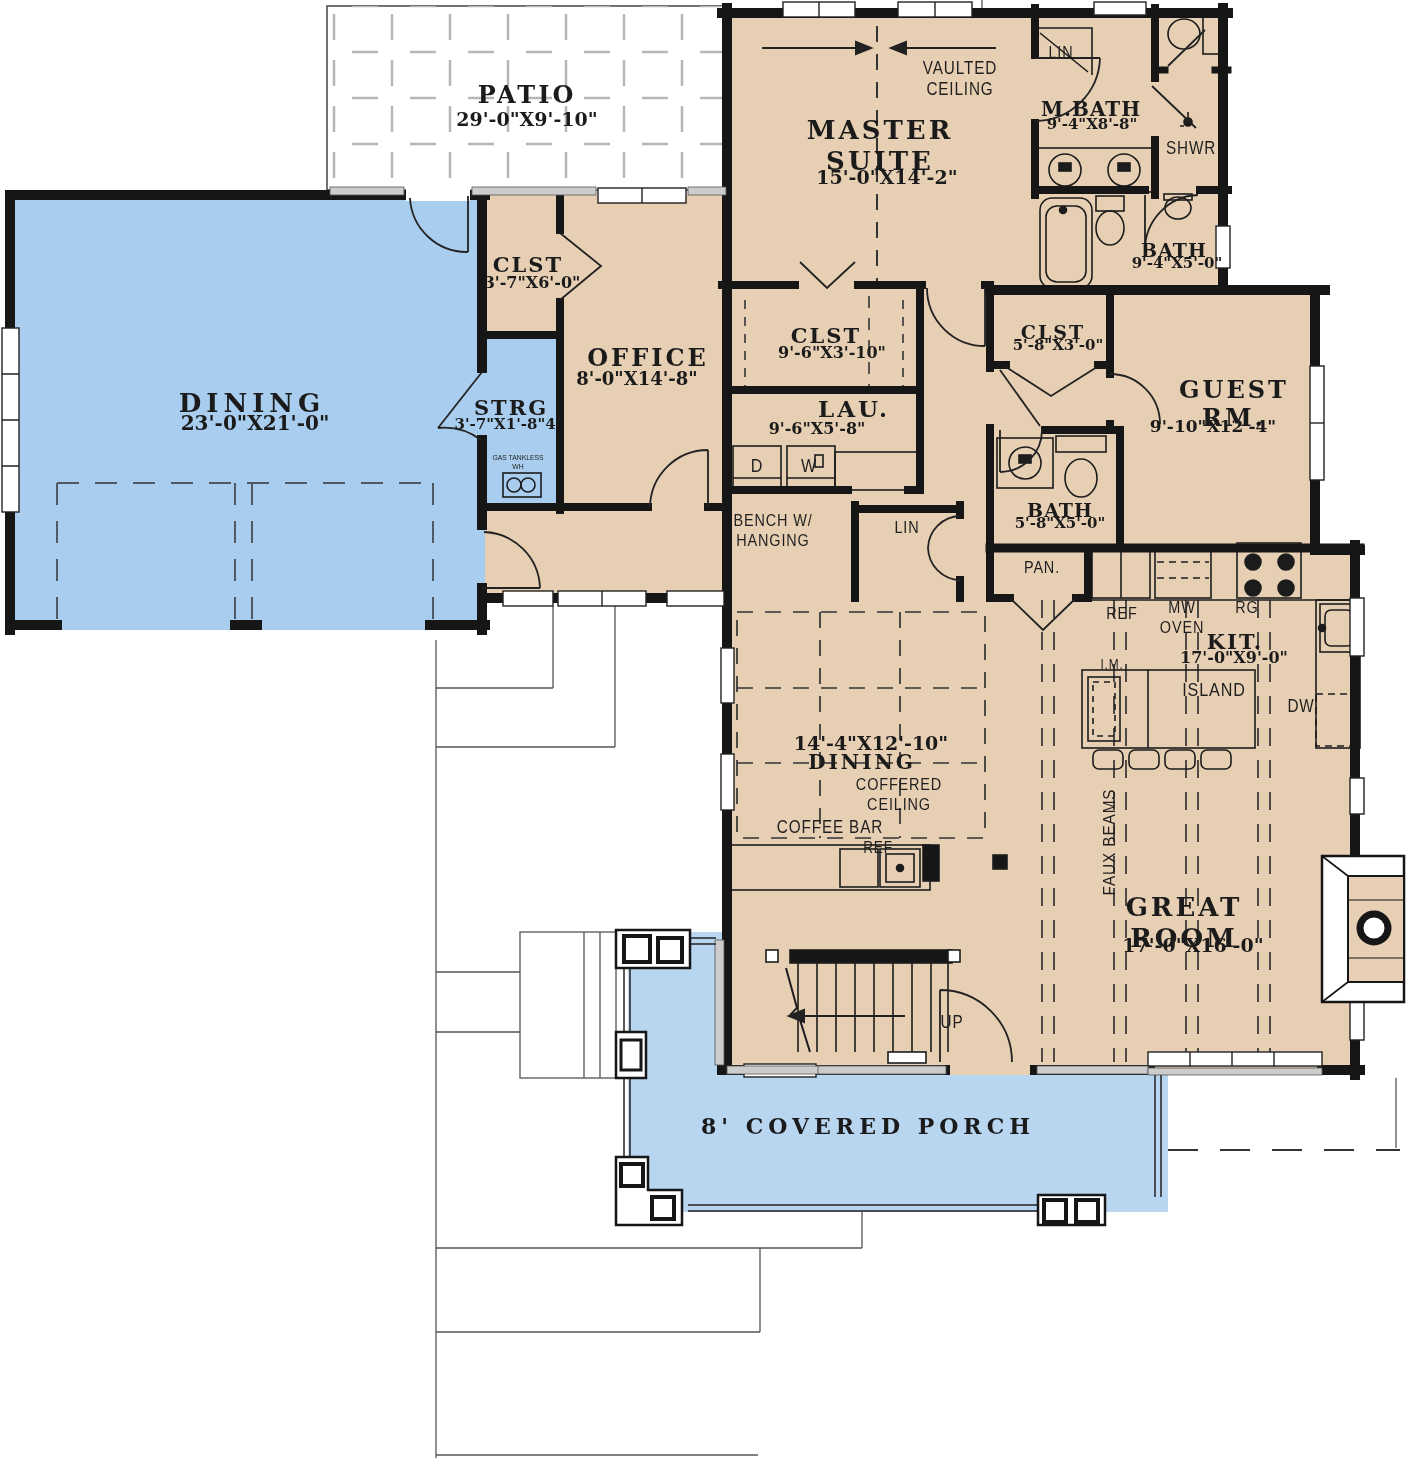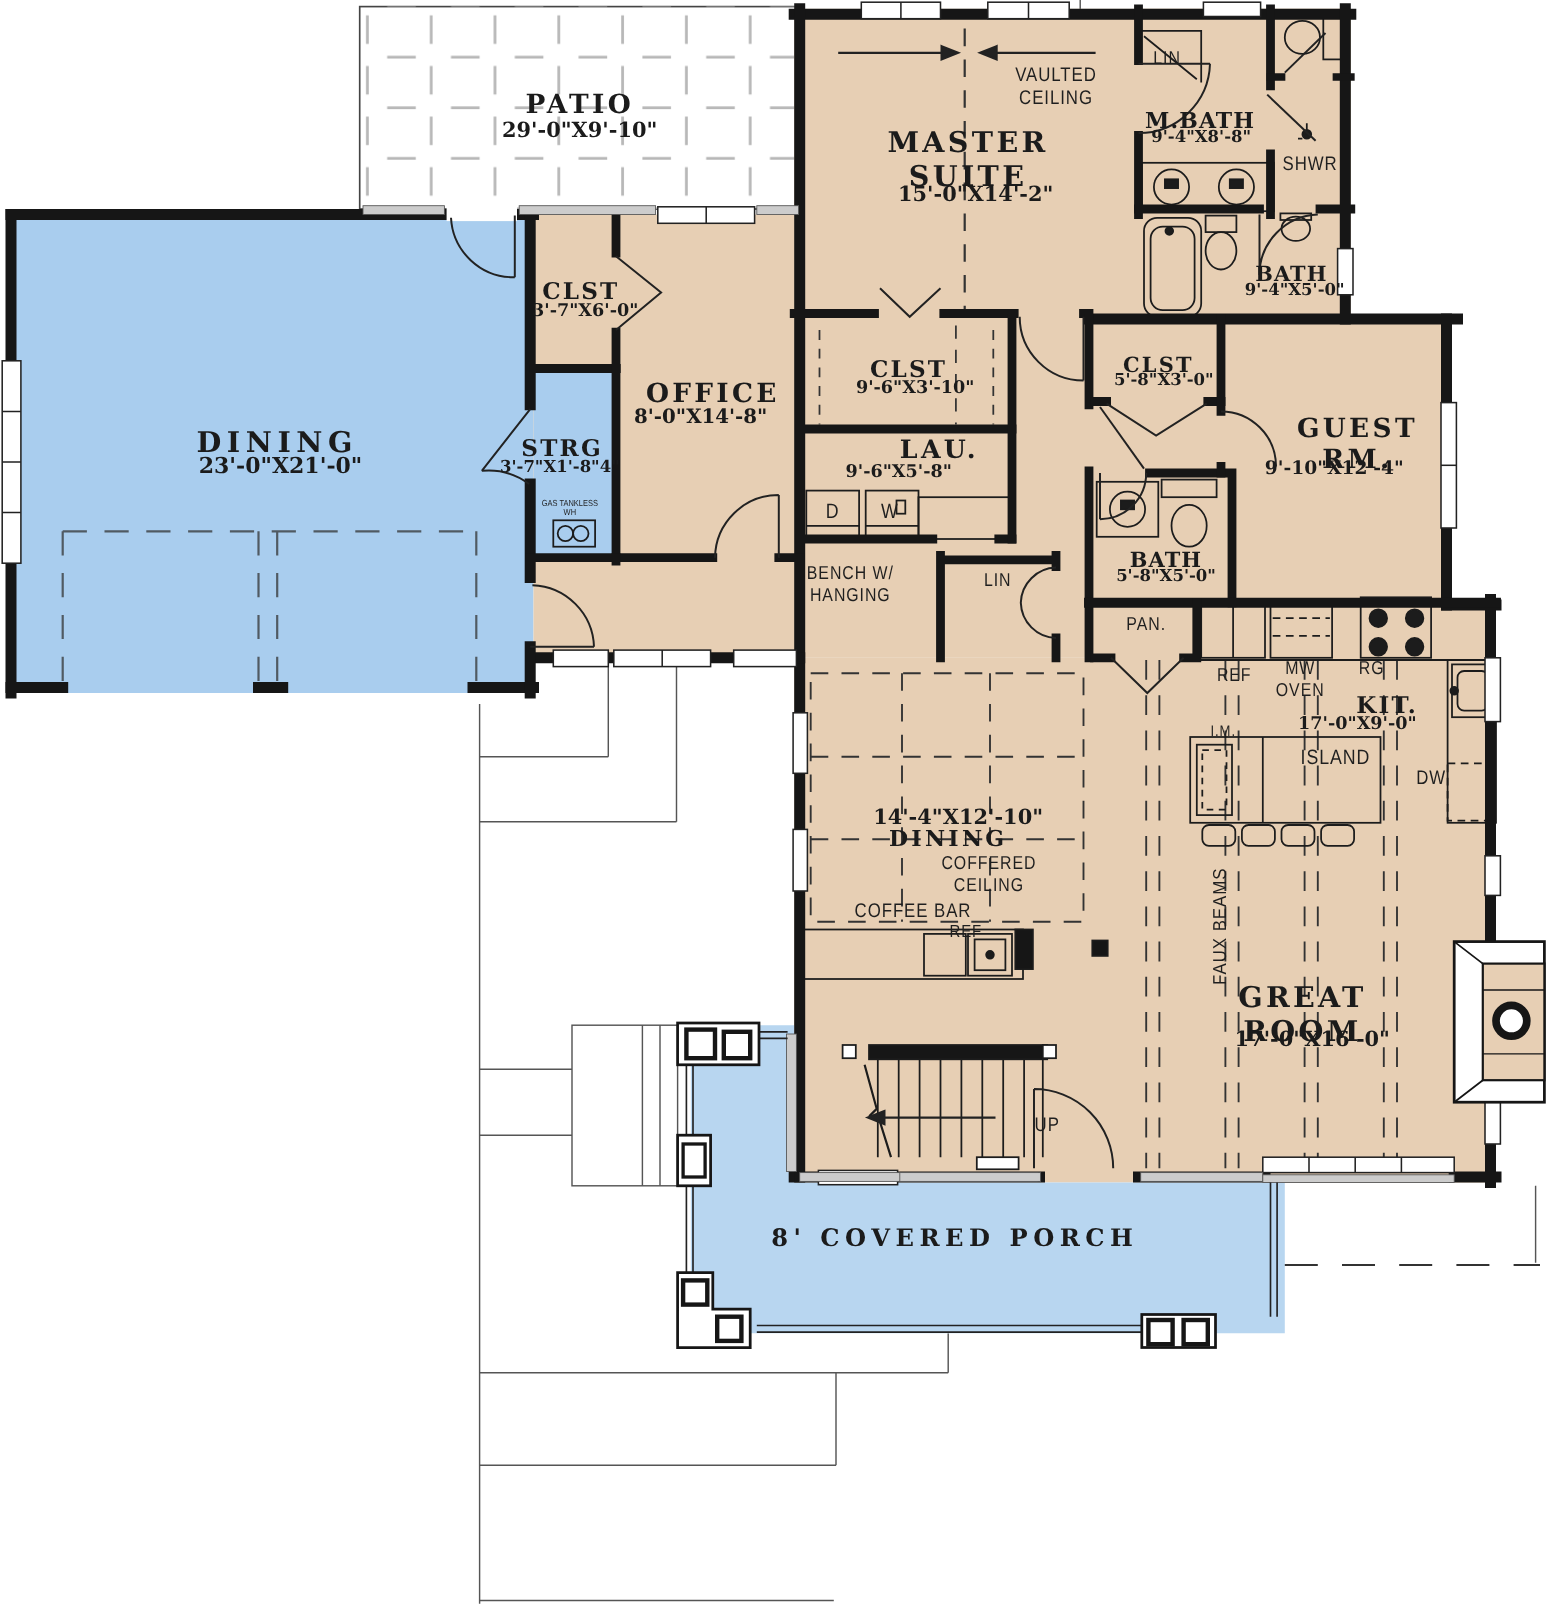--- a/index.html
+++ b/index.html
@@ -402,21 +402,21 @@
 <div class="room" style="left:819px;top:409px;font-size:23px;margin-left:35px;">LAU.</div>
 <div class="dim" style="left:817px;top:429px;font-size:16px;">9'-6"X5'-8"</div>
 <div class="room" style="left:1053px;top:332px;font-size:19px;letter-spacing:2px;">CLST</div>
 <div class="dim" style="left:1058px;top:346px;font-size:15px;">5'-8"X3'-0"</div>
 <div class="room" style="left:1215px;top:404px;font-size:24px;margin-left:19px;">GUEST RM.</div>
 <div class="dim" style="left:1213px;top:426px;font-size:17px;">9'-10"X12'-4"</div>
 <div class="room" style="left:1060px;top:510px;font-size:19px;letter-spacing:1px;">BATH</div>
 <div class="dim" style="left:1060px;top:524px;font-size:15px;">5'-8"X5'-0"</div>
 <div class="room" style="left:862px;top:763px;font-size:20px;">DINING</div>
 <div class="dim" style="left:871px;top:743px;font-size:19px;">14'-4"X12'-10"</div>
-<div class="room" style="left:1261px;top:642px;font-size:21px;letter-spacing:2px;">KIT.</div>
+<div class="room" style="left:1235px;top:642px;font-size:21px;letter-spacing:2px;">KIT.</div>
 <div class="dim" style="left:1234px;top:658px;font-size:16px;">17'-0"X9'-0"</div>
 <div class="room" style="left:1184px;top:923px;font-size:26px;">GREAT ROOM</div>
 <div class="dim" style="left:1193px;top:945px;font-size:19px;">17'-0"X16'-0"</div>
 <div class="room" style="left:868px;top:1127px;font-size:22px;letter-spacing:5px;">8' COVERED PORCH</div>
 
 <div class="ann" style="left:960px;top:79px;font-size:18px;">VAULTED
 CEILING</div>
 <div class="ann" style="left:1061px;top:53px;font-size:17px;">LIN</div>
 <div class="ann" style="left:1191px;top:149px;font-size:18px;">SHWR</div>
 <div class="ann" style="left:773px;top:531px;font-size:17px;">BENCH W/

